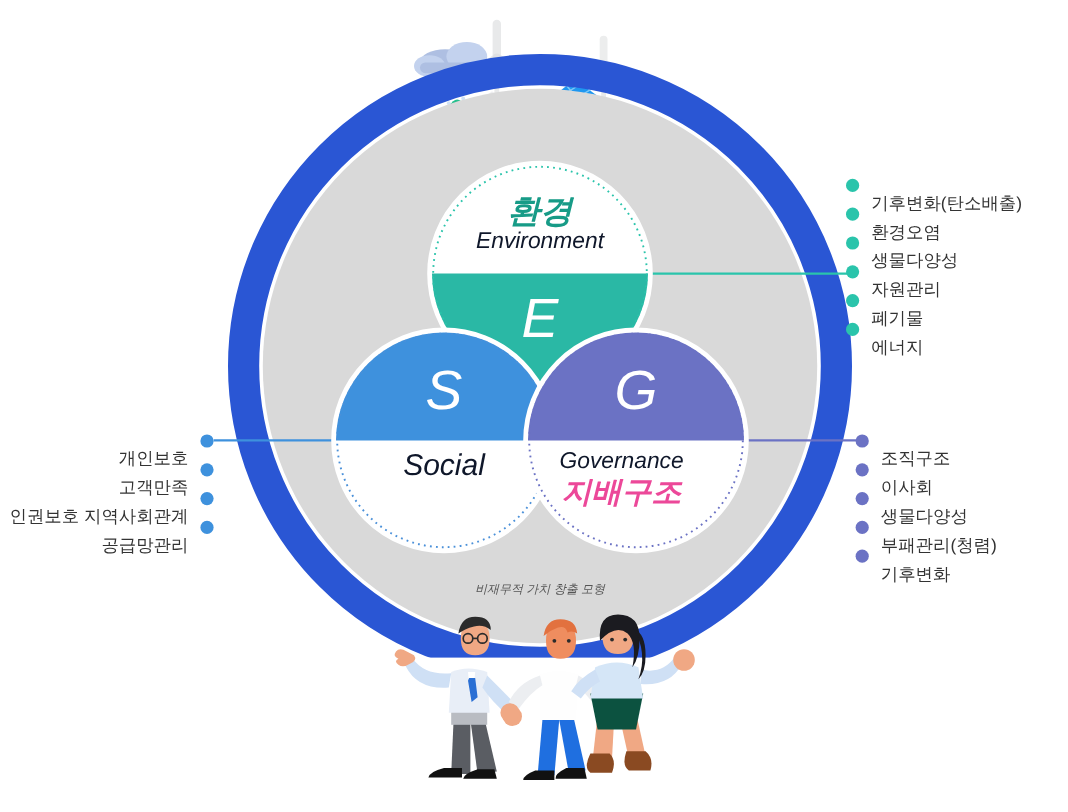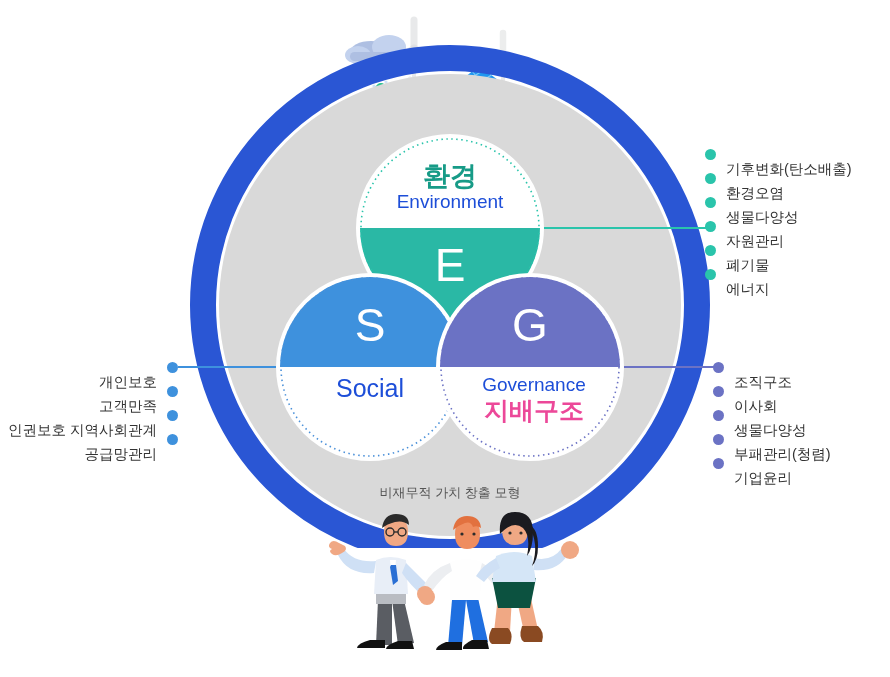--- a/index.html
+++ b/index.html
@@ -35,23 +35,24 @@
 
   
   #soc-list{right:712px;top:355px;text-align:right;}
   #soc-list .bl-row{justify-content:flex-end;}
   #soc-list .txt{margin-right:10px;}
   #soc-list .dot{background:#3e91dd;}
 
   .circ-label{
     position:absolute;text-align:center;white-space:nowrap;
     pointer-events:none;
+    font-style:italic;
   }
   .ko{font-weight:bold;}
-  .en{color:#1d4ed8;}
+  .en{color:#0f172a;}
 </style>
 </head>
 <body>
 
 <div id="stage">
 
   <svg class="layer" viewBox="0 0 890 677">
     <defs>
       <clipPath id="clip-top-scene">
 
@@ -254,26 +255,26 @@
     <div class="en" style="font-size:19px;line-height:1.25;">Environment</div>
   </div>
   <div class="circ-label" style="left:350px;top:238px;width:200px;font-size:46px;color:#ffffff;">E</div>
 
   <div class="circ-label" style="left:280px;top:298px;width:180px;font-size:46px;color:#ffffff;">S</div>
   <div class="circ-label" style="left:280px;top:373px;width:180px;">
     <div class="en" style="font-size:25px;line-height:1.25;">Social</div>
   </div>
 
   <div class="circ-label" style="left:440px;top:298px;width:180px;font-size:46px;color:#ffffff;">G</div>
-  <div class="circ-label" style="left:444px;top:373px;width:180px;">
+  <div class="circ-label" style="left:428px;top:373px;width:180px;">
     <div class="en" style="font-size:19px;line-height:1.25;">Governance</div>
     <div class="ko" style="font-size:25px;color:#ec4899;line-height:1.1;">지배구조</div>
   </div>
 
-  <div class="circ-label" style="left:330px;top:484px;width:240px;font-size:13px;color:#555555;">비재무적 가치 창출 모형</div>
+  <div class="circ-label" style="left:330px;top:484px;width:240px;font-size:10px;color:#555555;">비재무적 가치 창출 모형</div>
 
   <div class="bullet-list" id="env-list">
     <div class="bl-row">
       <span class="dot"></span>
       <span class="txt">기후변화(탄소배출)</span>
     </div>
     <div class="bl-row">
       <span class="dot"></span>
       <span class="txt">환경오염</span>
     </div>
@@ -307,21 +308,21 @@
     <div class="bl-row">
       <span class="dot"></span>
       <span class="txt">생물다양성</span>
     </div>
     <div class="bl-row">
       <span class="dot"></span>
       <span class="txt">부패관리(청렴)</span>
     </div>
     <div class="bl-row">
       <span class="dot"></span>
-      <span class="txt">기업윤리</span>
+      <span class="txt">기후변화</span>
     </div>
   </div>
 
   <div class="bullet-list" id="soc-list">
     <div class="bl-row">
       <span class="txt">개인보호</span>
       <span class="dot"></span>
     </div>
     <div class="bl-row">
       <span class="txt">고객만족</span>

